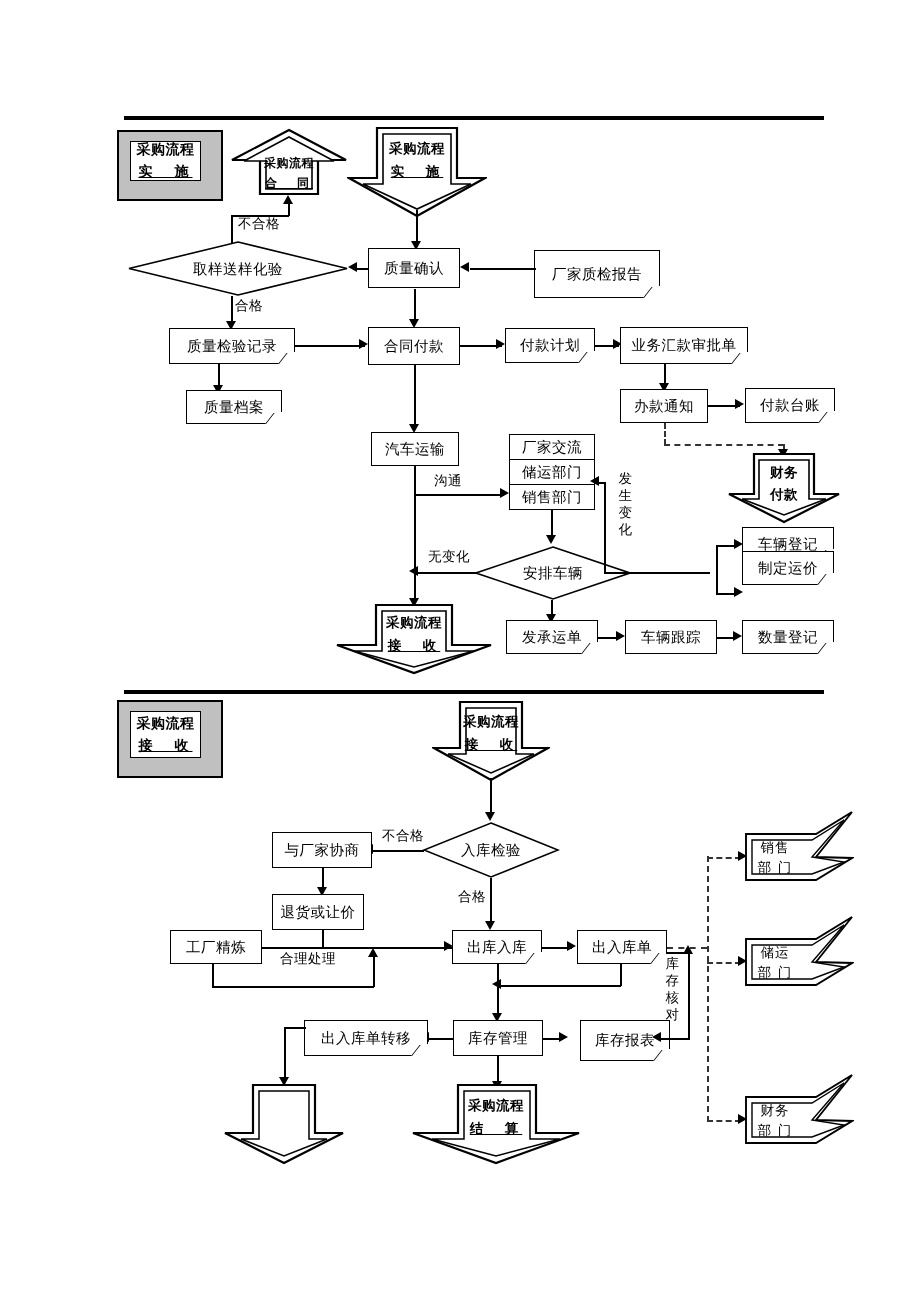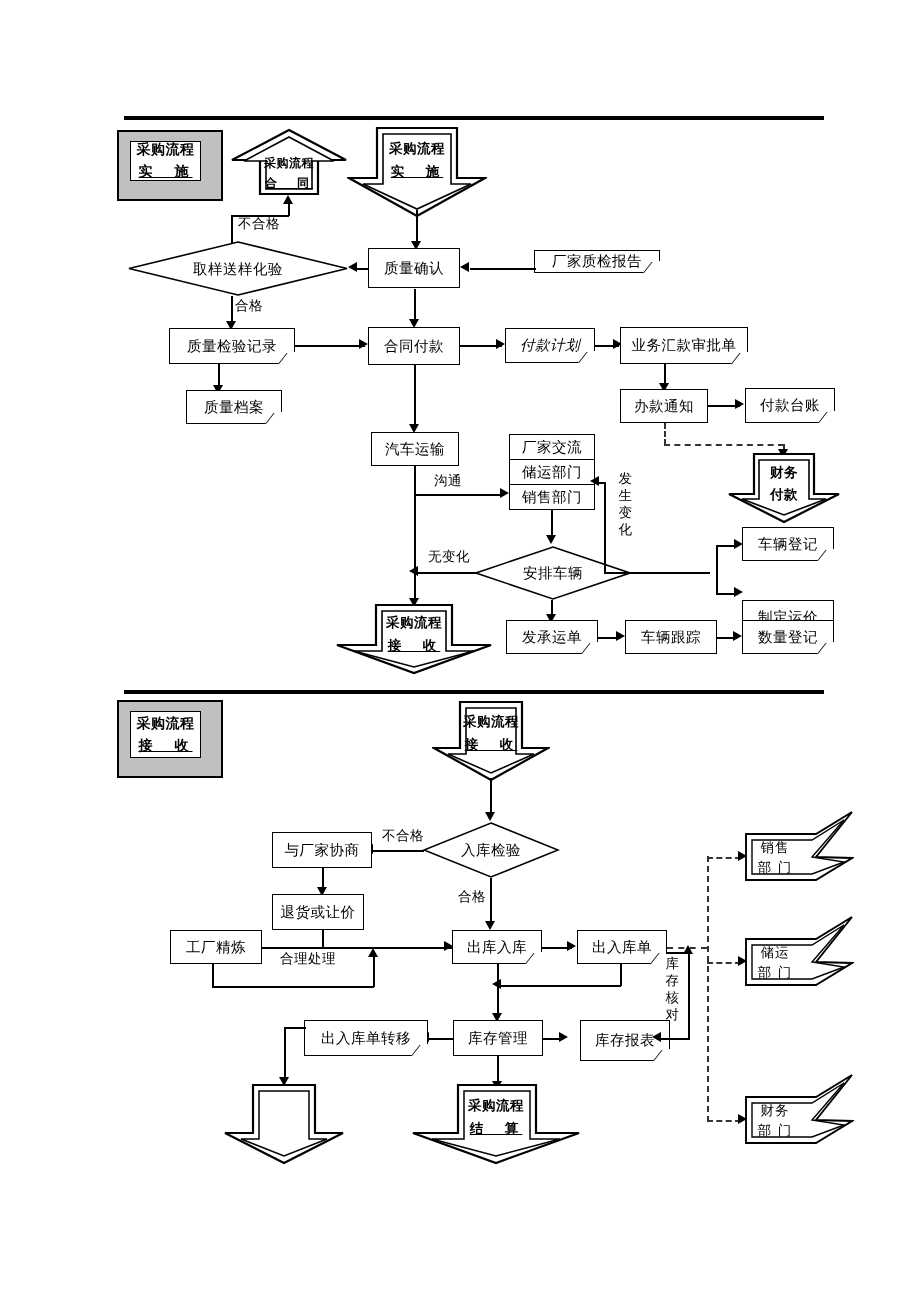--- a/index.html
+++ b/index.html
@@ -242,21 +242,21 @@
   <div class="ah up" style="left:283px;top:195px;"></div>
   <div class="elabel" style="left:238px;top:215px;">不合格</div>
 
   <div class="ln h" style="left:357px;top:268px;width:20px;"></div>
   <div class="ah left" style="left:348px;top:262px;"></div>
 
   <div class="node proc" style="left:368px;top:248px;width:92px;height:40px;">
     <span>质量确认</span>
   </div>
 
-  <div class="node docbox" style="left:534px;top:250px;width:126px;height:23px;">
+  <div class="node docbox" style="left:534px;top:250px;width:126px;height:48px;">
     <span>厂家质检报告</span>
   </div>
   <div class="ln h" style="left:470px;top:268px;width:66px;"></div>
   <div class="ah left" style="left:460px;top:262px;"></div>
 
   <div class="ln v" style="left:231px;top:296px;height:28px;"></div>
   <div class="ah down" style="left:226px;top:321px;"></div>
   <div class="elabel" style="left:235px;top:297px;">合格</div>
 
   <div class="ln v" style="left:414px;top:289px;height:32px;"></div>
@@ -276,21 +276,21 @@
     <span>质量档案</span>
   </div>
 
   <div class="node proc" style="left:368px;top:327px;width:92px;height:38px;">
     <span>合同付款</span>
   </div>
 
   <div class="ln h" style="left:460px;top:345px;width:42px;"></div>
   <div class="ah right" style="left:496px;top:339px;"></div>
 
-  <div class="node docbox" style="left:505px;top:328px;width:90px;height:35px;font-style:italic;">
+  <div class="node docbox" style="left:505px;top:328px;width:90px;height:35px;">
     <span>付款计划</span>
   </div>
 
   <div class="ln h" style="left:595px;top:345px;width:24px;"></div>
   <div class="ah right" style="left:613px;top:339px;"></div>
 
   <div class="node docbox" style="left:620px;top:327px;width:128px;height:37px;">
     <span>业务汇款审批单</span>
   </div>
 
@@ -367,21 +367,21 @@
   <div class="ln v" style="left:716px;top:545px;height:50px;"></div>
   <div class="ln h" style="left:716px;top:545px;width:22px;"></div>
   <div class="ah right" style="left:734px;top:539px;"></div>
   <div class="ln h" style="left:716px;top:593px;width:22px;"></div>
   <div class="ah right" style="left:734px;top:587px;"></div>
 
   <div class="node docbox" style="left:742px;top:527px;width:92px;height:34px;">
     <span>车辆登记</span>
   </div>
 
-  <div class="node docbox" style="left:742px;top:600px;width:92px;height:34px;">
+  <div class="node docbox" style="left:742px;top:551px;width:92px;height:34px;">
     <span>制定运价</span>
   </div>
 
   <div class="ln v" style="left:551px;top:600px;height:18px;"></div>
   <div class="ah down" style="left:546px;top:614px;"></div>
 
   <div class="node docbox" style="left:506px;top:620px;width:92px;height:34px;font-family:Liberation Serif, serif;">
     <span>发承运单</span>
   </div>
   <div class="ln h" style="left:598px;top:637px;width:22px;"></div>

